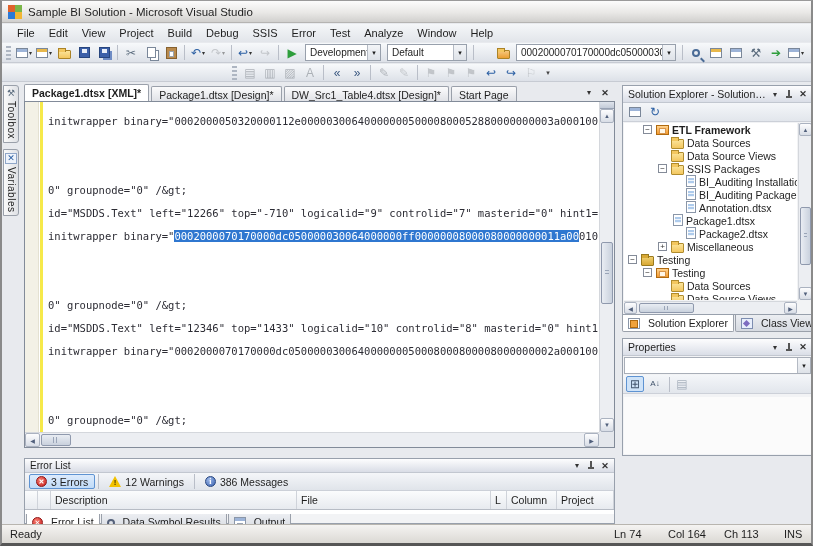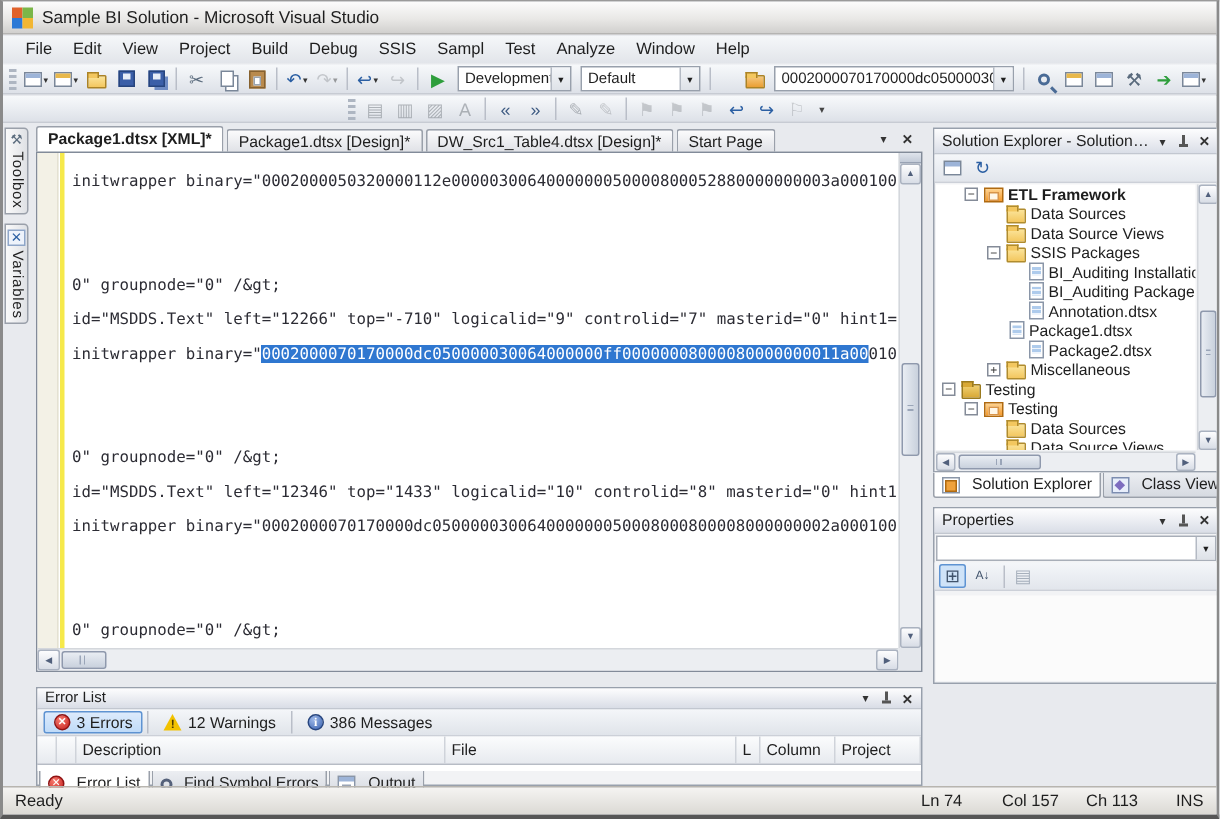--- a/index.html
+++ b/index.html
@@ -161,21 +161,21 @@
   </div>
 
   <div class="menubar" id="menu">
       <span class="menu-item">File</span>
       <span class="menu-item">Edit</span>
       <span class="menu-item">View</span>
       <span class="menu-item">Project</span>
       <span class="menu-item">Build</span>
       <span class="menu-item">Debug</span>
       <span class="menu-item">SSIS</span>
-      <span class="menu-item">Sampl</span>
+      <span class="menu-item">Error</span>
       <span class="menu-item">Test</span>
       <span class="menu-item">Analyze</span>
       <span class="menu-item">Window</span>
       <span class="menu-item">Help</span>
     </div>
 
   <div class="toolbar toolbar1" id="toolbar1">
       <span class="grip"></span>
       <span class="tbi">
         <i class="sh sh-win"></i>
@@ -556,30 +556,30 @@
         </span>
       </div>
     <div class="elbody"></div>
     <div class="etabs" id="etabs">
         <span class="btab active">
           <i class="mi mi-errorlist"></i>
           <span>Error List</span>
         </span>
         <span class="btab">
           <i class="mi mi-find"></i>
-          <span>Find Symbol Errors</span>
+          <span>Data Symbol Results</span>
         </span>
         <span class="btab">
           <i class="mi mi-output"></i>
           <span>Output</span>
         </span>
       </div>
   </div>
 
   <div class="statusbar">
     <span style="left:8px">Ready</span>
     <span style="left:612px">Ln 74</span>
-    <span style="left:666px">Col 157</span>
+    <span style="left:666px">Col 164</span>
     <span style="left:722px">Ch 113</span>
     <span style="left:782px">INS</span>
   </div>
 
 </div>
 
 </body></html>

